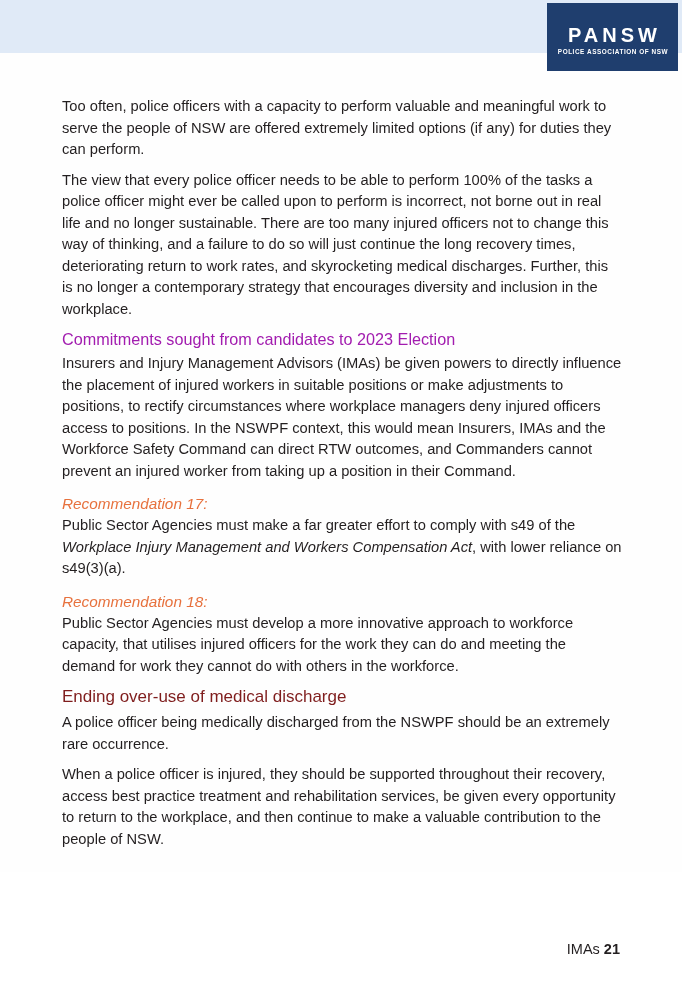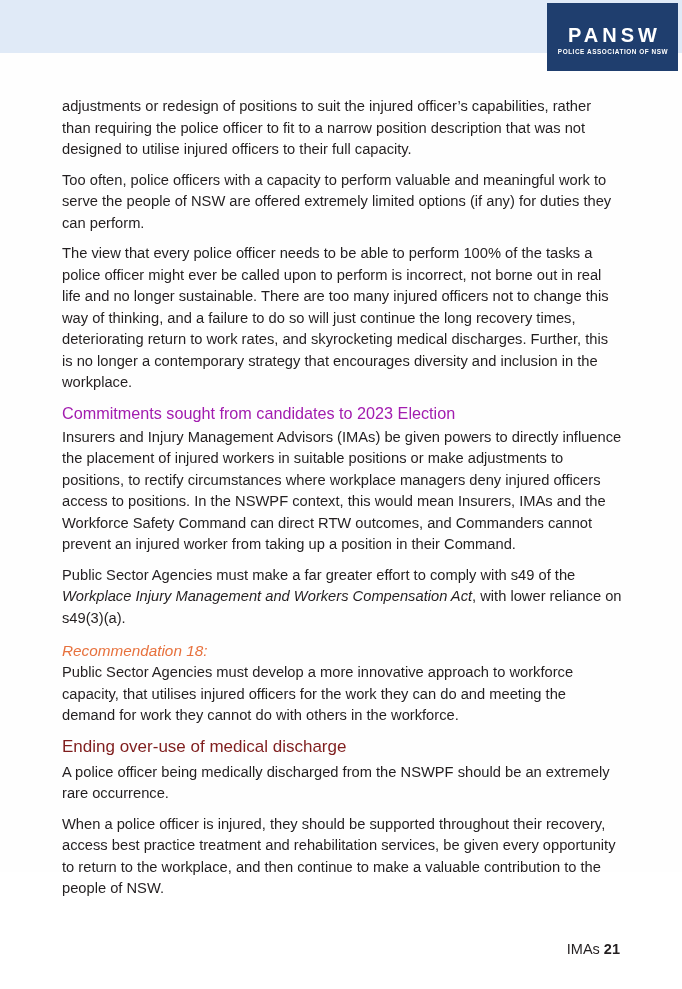--- a/index.html
+++ b/index.html
@@ -75,30 +75,30 @@
 
   <div class="top-band"></div>
 
   <div class="logo-box">
     <div class="logo-title">PANSW</div>
     <div class="logo-subtitle">POLICE ASSOCIATION OF NSW</div>
   </div>
 
   <div class="content">
 
-    <p>adjustments or redesign of positions to suit the injured officer’s capabilities, rather than requiring the police officer to fit to a narrow position description that was not designed to utilise injured officers to their full capacity.</p>
 
     <p>Too often, police officers with a capacity to perform valuable and meaningful work to serve the people of NSW are offered extremely limited options (if any) for duties they can perform.</p>
 
     <p>The view that every police officer needs to be able to perform 100% of the tasks a police officer might ever be called upon to perform is incorrect, not borne out in real life and no longer sustainable. There are too many injured officers not to change this way of thinking, and a failure to do so will just continue the long recovery times, deteriorating return to work rates, and skyrocketing medical discharges. Further, this is no longer a contemporary strategy that encourages diversity and inclusion in the workplace.</p>
 
     <h2 class="blue">Commitments sought from candidates to 2023 Election</h2>
 
     <p>Insurers and Injury Management Advisors (IMAs) be given powers to directly influence the placement of injured workers in suitable positions or make adjustments to positions, to rectify circumstances where workplace managers deny injured officers access to positions. In the NSWPF context, this would mean Insurers, IMAs and the Workforce Safety Command can direct RTW outcomes, and Commanders cannot prevent an injured worker from taking up a position in their Command.</p>
 
+    <h3 class="rec">Recommendation 17:</h3>
     <p><span>Public Sector Agencies must make a far greater effort to comply with s49 of the </span><em>Workplace Injury Management and Workers Compensation Act</em><span>, with lower reliance on s49(3)(a).</span></p>
 
     <h3 class="rec">Recommendation 18:</h3>
     <p>Public Sector Agencies must develop a more innovative approach to workforce capacity, that utilises injured officers for the work they can do and meeting the demand for work they cannot do with others in the workforce.</p>
 
     <h2 class="orange">Ending over-use of medical discharge</h2>
     <p>A police officer being medically discharged from the NSWPF should be an extremely rare occurrence.</p>
     <p>When a police officer is injured, they should be supported throughout their recovery, access best practice treatment and rehabilitation services, be given every opportunity to return to the workplace, and then continue to make a valuable contribution to the people of NSW.</p>
 
   </div>

